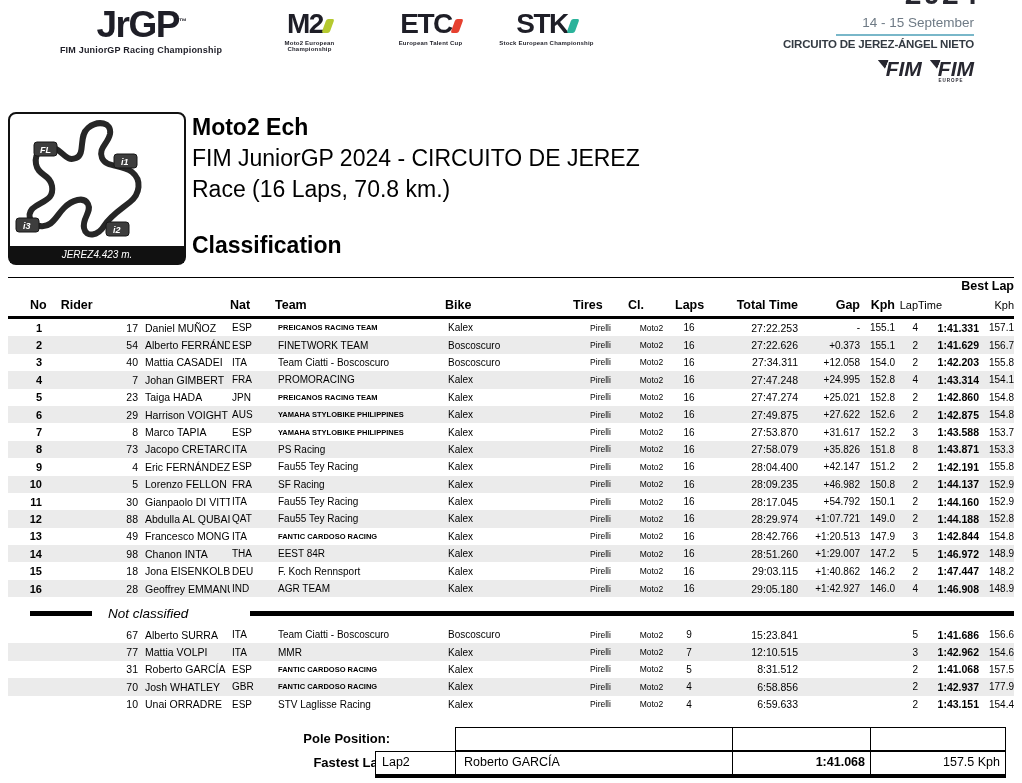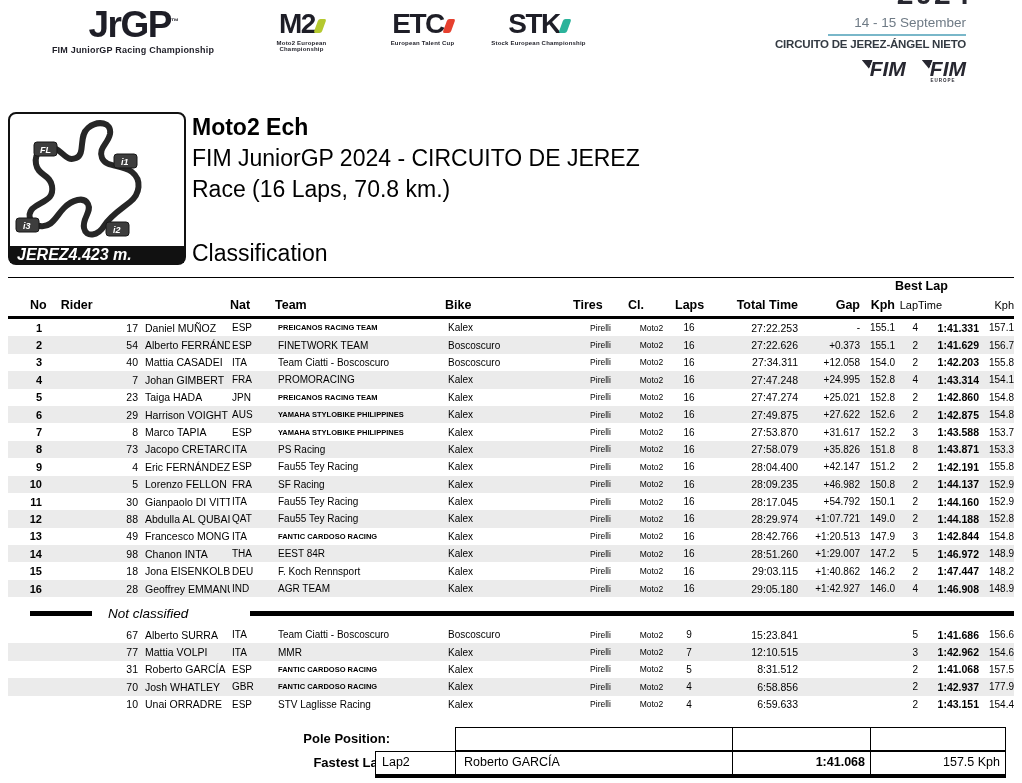--- a/index.html
+++ b/index.html
@@ -1,60 +1,60 @@
 <!DOCTYPE html>
 <html><head>
 <meta charset="utf-8">
 <style>
   html,body{margin:0;padding:0;}
   body{width:1022px;height:783px;background:#fff;font-family:"Liberation Sans",sans-serif;color:#000;position:relative;overflow:hidden;}
 
   
-  .logoband{position:absolute;left:4px;top:0;width:889px;height:100px;}
+  .logoband{position:absolute;left:12px;top:0;width:889px;height:100px;}
   .logo{position:absolute;text-align:center;color:#1e1e27;}
   .logo-main{font-weight:bold;letter-spacing:-1.5px;line-height:1;}
   .logo-sub{font-weight:bold;letter-spacing:.2px;margin-top:2px;}
   .jrgp{left:24px;top:6px;width:210px;}
   .jrgp .logo-main{font-size:37px;}
   .jrgp .logo-sub{font-size:9px;}
   .m2{left:250px;top:10px;width:95px;}
   .etc{left:366px;top:10px;width:105px;}
   .stk{left:482px;top:10px;width:105px;}
   .m2 .logo-main,.etc .logo-main,.stk .logo-main{font-size:28px;display:inline-block;}
   .m2 .logo-sub,.etc .logo-sub,.stk .logo-sub{font-size:6px;}
   .comma{display:inline-block;width:8px;height:14px;transform:skewX(-20deg);border-radius:2px;margin-left:1px;}
   .tm{font-size:8px;vertical-align:super;}
 
   .year-clip{position:absolute;left:880px;top:0;width:100px;height:9px;overflow:hidden;}
   .year-clip span{display:block;font-size:30px;font-weight:bold;color:#272730;transform:translateY(-23px);text-align:center;letter-spacing:2px;}
   .date{position:absolute;left:762px;top:15px;width:200px;text-align:right;font-size:13.5px;color:#6e7a85;}
   .daterule{position:absolute;left:824px;top:34px;width:138px;height:2px;background:#79b7c9;}
   .circuit{position:absolute;left:700px;top:38px;width:262px;text-align:right;font-size:11.5px;font-weight:bold;color:#333a42;letter-spacing:-.2px;}
-  .fims{position:absolute;left:760px;top:58px;width:202px;display:flex;justify-content:flex-end;gap:14px;}
+  .fims{position:absolute;left:760px;top:58px;width:202px;display:flex;justify-content:flex-end;gap:6px;}
   .fim-unit{display:flex;flex-direction:column;align-items:center;color:#272730;}
   .fim-word{font-style:italic;font-weight:bold;font-size:21px;line-height:1;display:flex;align-items:flex-start;}
   .wing{width:11px;height:9px;background:#272730;clip-path:polygon(0 0,100% 0,100% 100%);transform:skewX(-22deg);margin-right:-1px;margin-top:2px;}
   .fim-sub{font-size:4.5px;font-weight:bold;letter-spacing:1px;margin-top:-1px;}
 
   
   .map{position:absolute;left:8px;top:112px;width:178px;height:153px;border:2.5px solid #111;border-radius:8px;background:#fff;box-sizing:border-box;}
   .map svg{position:absolute;left:0;top:0;}
-  .map-bar{position:absolute;left:0;right:0;bottom:0;height:17px;background:#111;color:#fff;display:flex;justify-content:flex-start;align-items:center;font-size:16px;font-weight:bold;font-style:italic;padding:0 7px;}
+  .map-bar{position:absolute;left:0;right:0;bottom:0;height:17px;background:#111;color:#fff;display:flex;justify-content:center;align-items:center;font-size:10px;font-weight:normal;font-style:italic;padding:0 7px;}
 
   
   .titleblock{position:absolute;left:192px;top:112px;width:820px;}
   .cat{font-size:23px;font-weight:bold;line-height:1.35;}
   .evt,.race{font-size:23px;line-height:1.35;}
-  .classif{position:absolute;left:192px;top:240px;font-size:23px;}
+  .classif{position:absolute;left:192px;top:232px;font-size:23px;font-weight:bold;}
 
   
   .results{position:absolute;left:8px;top:277px;width:1006px;}
   table.grid{border-collapse:collapse;table-layout:fixed;width:1006px;}
   .grid thead tr.bl-row th{border-top:1px solid #000;height:16px;padding:0;}
-  .bestlap{font-size:12.5px;font-weight:bold;text-align:left;}
+  .bestlap{font-size:12.5px;font-weight:bold;text-align:right;}
   .grid thead tr.h-row th{border-bottom:3px solid #000;height:22px;padding:0;font-size:12.5px;font-weight:bold;text-align:left;vertical-align:middle;}
   .h-no-rider{padding-left:22px !important;}
   .h-no-rider .h-rider{margin-left:14px;}
   th.ha-c{text-align:left;margin-top:20px;}
   th.ha-r{text-align:right !important;}
   th.sub-h{font-weight:normal !important;font-size:11px !important;}
   .grid td{height:17.4px;padding:0;font-size:10.5px;vertical-align:middle;white-space:nowrap;overflow:hidden;}
   tr.alt td{background:#ebebeb;}
   td.pos{font-weight:bold;font-size:11px;text-align:right;padding-right:4px;}
   td.no{text-align:right;}

